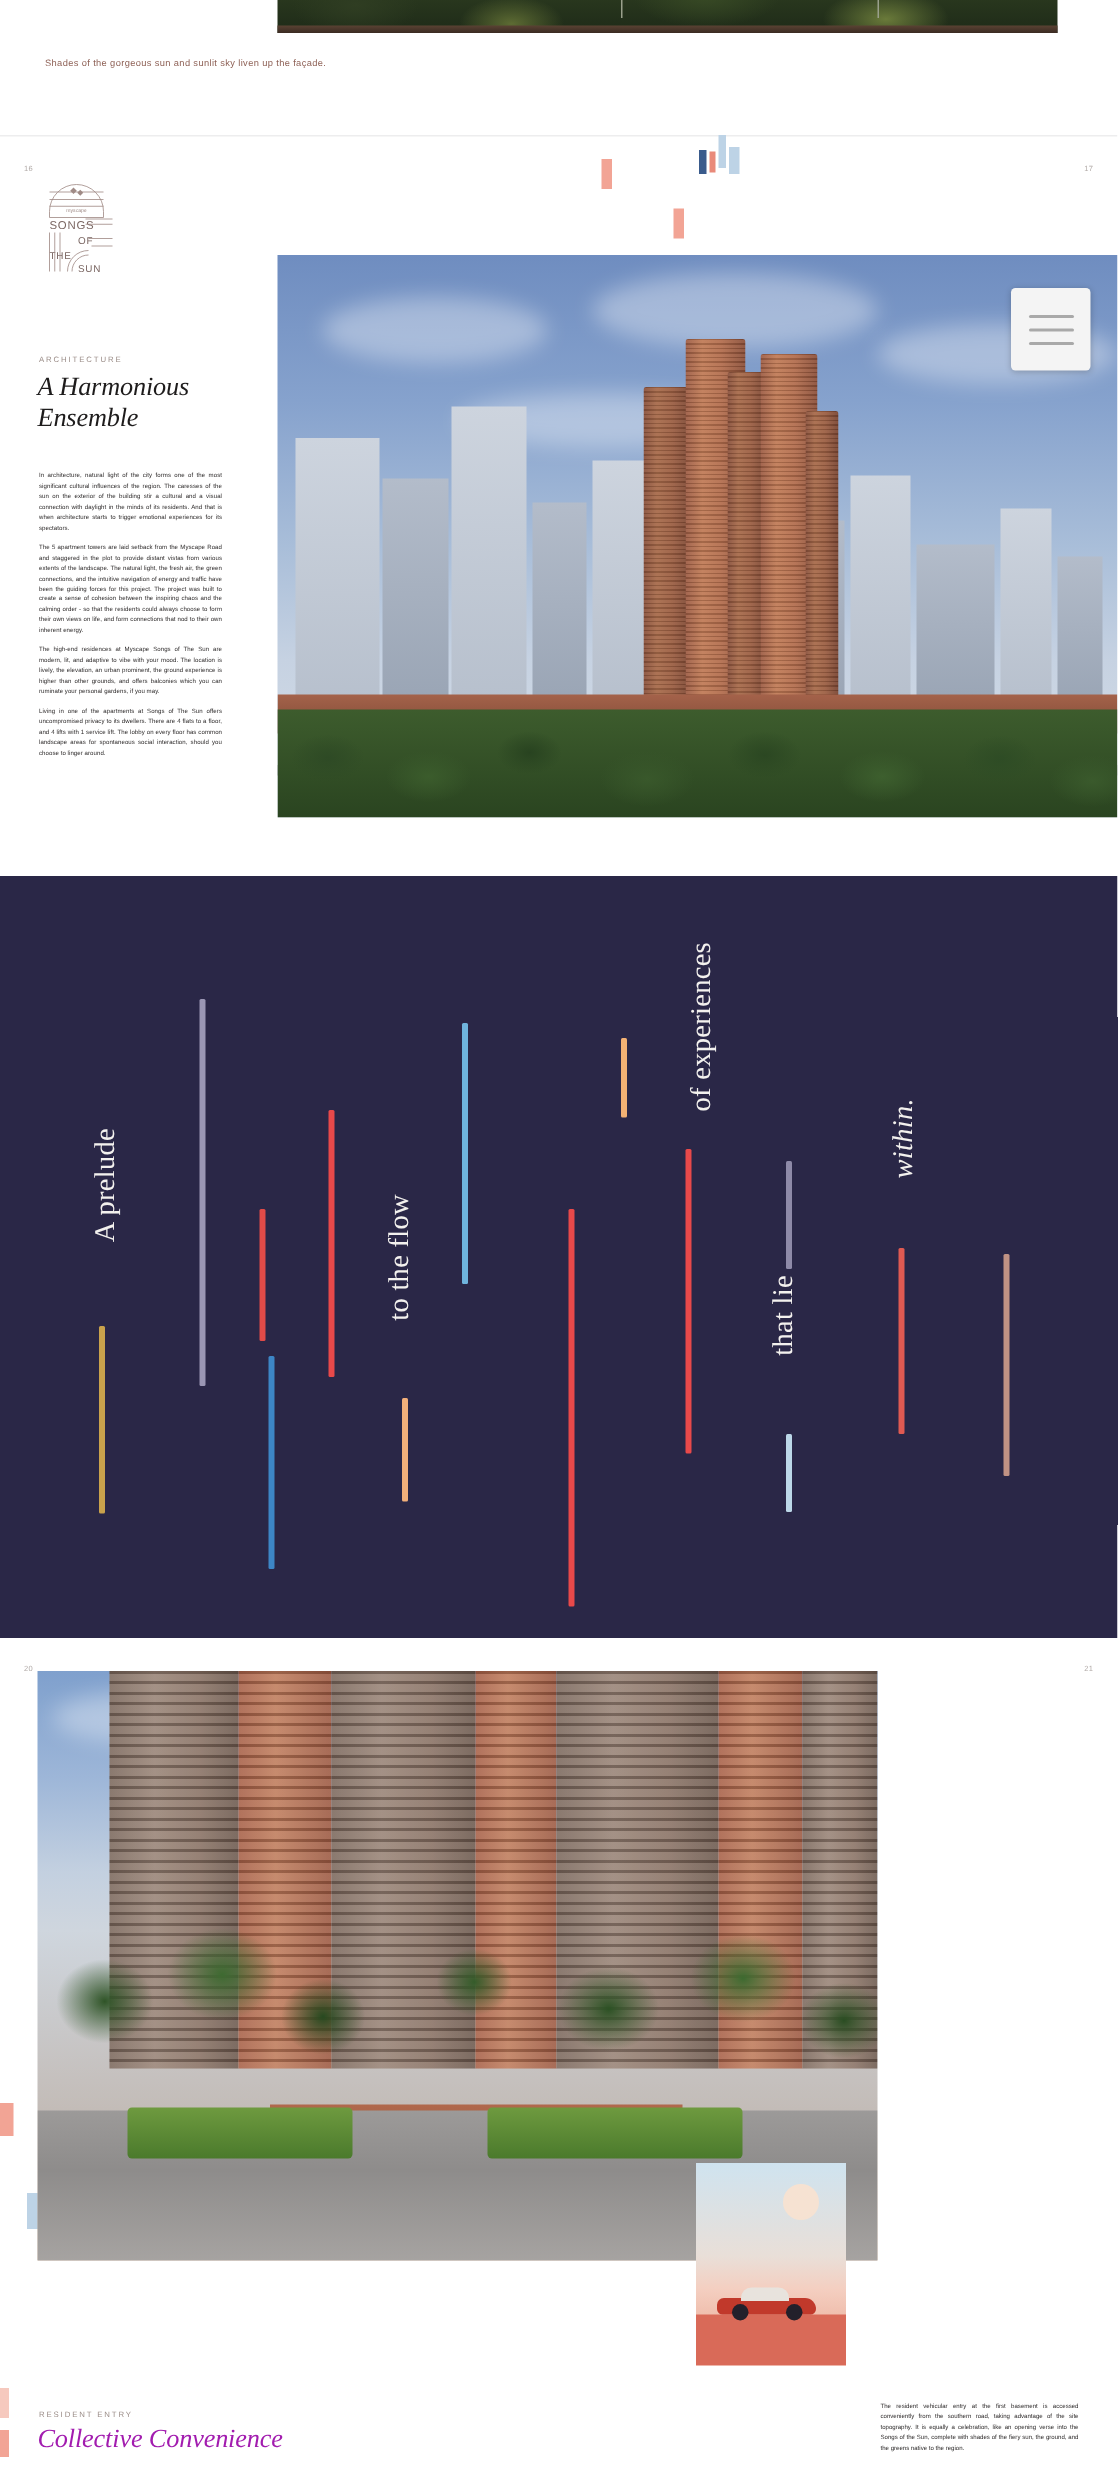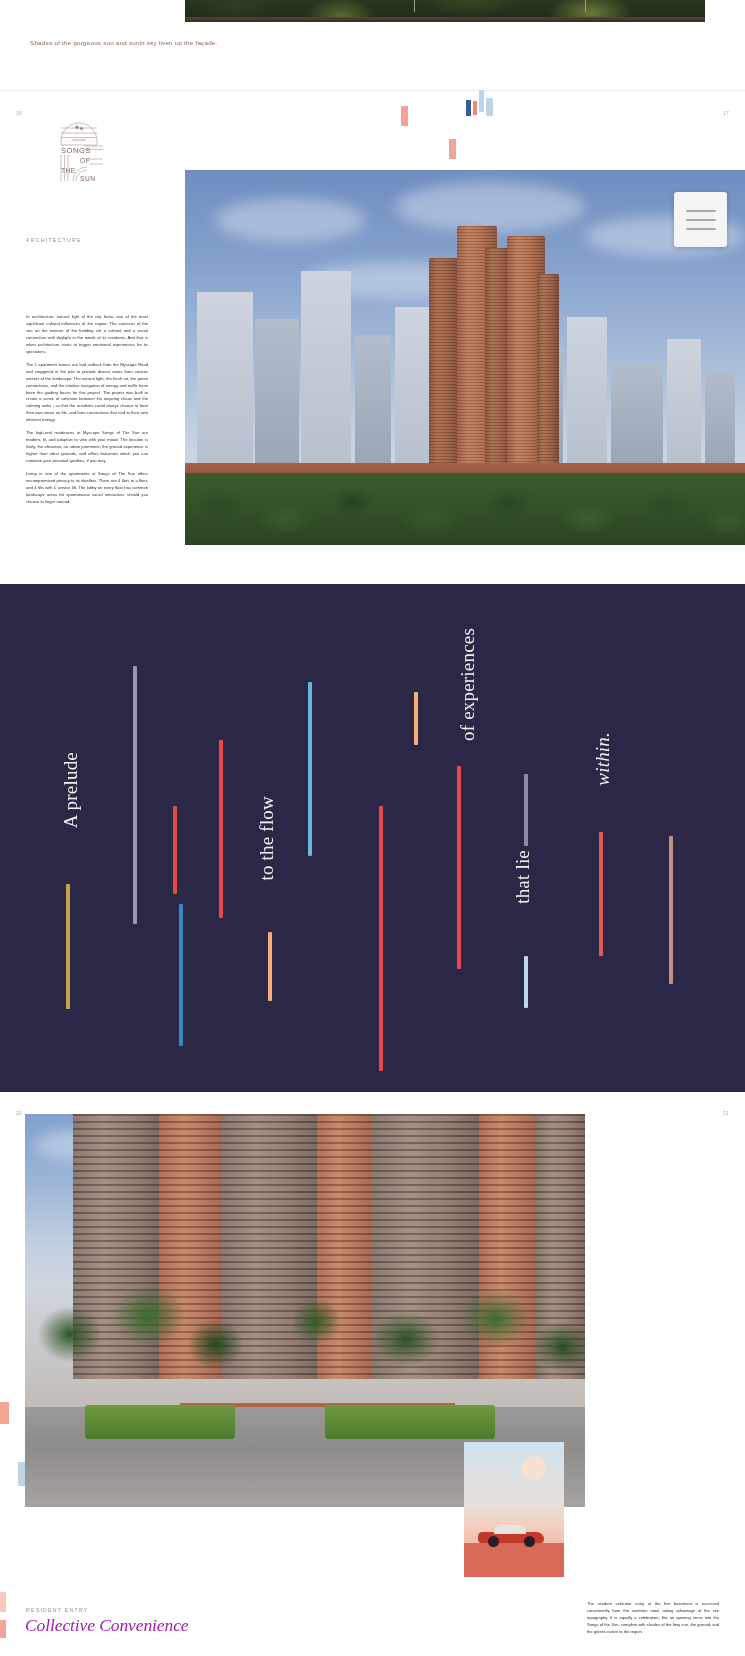--- a/index.html
+++ b/index.html
@@ -31,21 +31,21 @@
   .rule-top { position:absolute; left:0; top:90px; width:745px; height:1px; background:#ededee; }
 
   
   .sec-arch { position:absolute; left:0; top:92px; width:745px; height:488px; background:#fff; }
 
   .folio { position:absolute; font-size:5px; color:#b0a9a6; letter-spacing:.3px; }
   .folio-l { left:16px; top:18px; }
   .folio-r { right:16px; top:18px; }
 
   
-  .logo { position:absolute; left:25px; top:23px; width:52px; height:68px;margin-left:28px; }
+  .logo { position:absolute; left:25px; top:23px; width:52px; height:68px; }
   .logo svg { display:block; }
 
   
   .eyebrow {
     position:absolute; left:26px; top:145px;
     font-size:5.2px; letter-spacing:1.25px; color:#9b8d88; text-transform:uppercase;
   }
   .arch-title {
     position:absolute; left:25px; top:155px; width:150px;
     font-family:"Liberation Serif", serif; font-style:italic; font-weight:400;
@@ -264,20 +264,21 @@
     <div class="treeline"></div>
   </div>
 
   <div class="menu-btn" aria-label="menu">
     <i></i>
     <i></i>
     <i></i>
   </div>
 
   <div class="eyebrow">ARCHITECTURE</div>
+  <div class="arch-title">A Harmonious Ensemble</div>
   <div class="arch-body">
     <p>In architecture, natural light of the city forms one of the most significant cultural influences of the region. The caresses of the sun on the exterior of the building stir a cultural and a visual connection with daylight in the minds of its residents. And that is when architecture starts to trigger emotional experiences for its spectators.</p>
     <p>The 5 apartment towers are laid setback from the Myscape Road and staggered in the plot to provide distant vistas from various extents of the landscape. The natural light, the fresh air, the green connections, and the intuitive navigation of energy and traffic have been the guiding forces for this project. The project was built to create a sense of cohesion between the inspiring chaos and the calming order - so that the residents could always choose to form their own views on life, and form connections that nod to their own inherent energy.</p>
     <p>The high-end residences at Myscape Songs of The Sun are modern, lit, and adaptive to vibe with your mood. The location is lively, the elevation, an urban prominent, the ground experience is higher than other grounds, and offers balconies which you can ruminate your personal gardens, if you may.</p>
     <p>Living in one of the apartments at Songs of The Sun offers uncompromised privacy to its dwellers. There are 4 flats to a floor, and 4 lifts with 1 service lift. The lobby on every floor has common landscape areas for spontaneous social interaction, should you choose to linger around.</p>
   </div>
 </div>
 
 <div class="sec-dark">
   <div id="prelude-bars">

